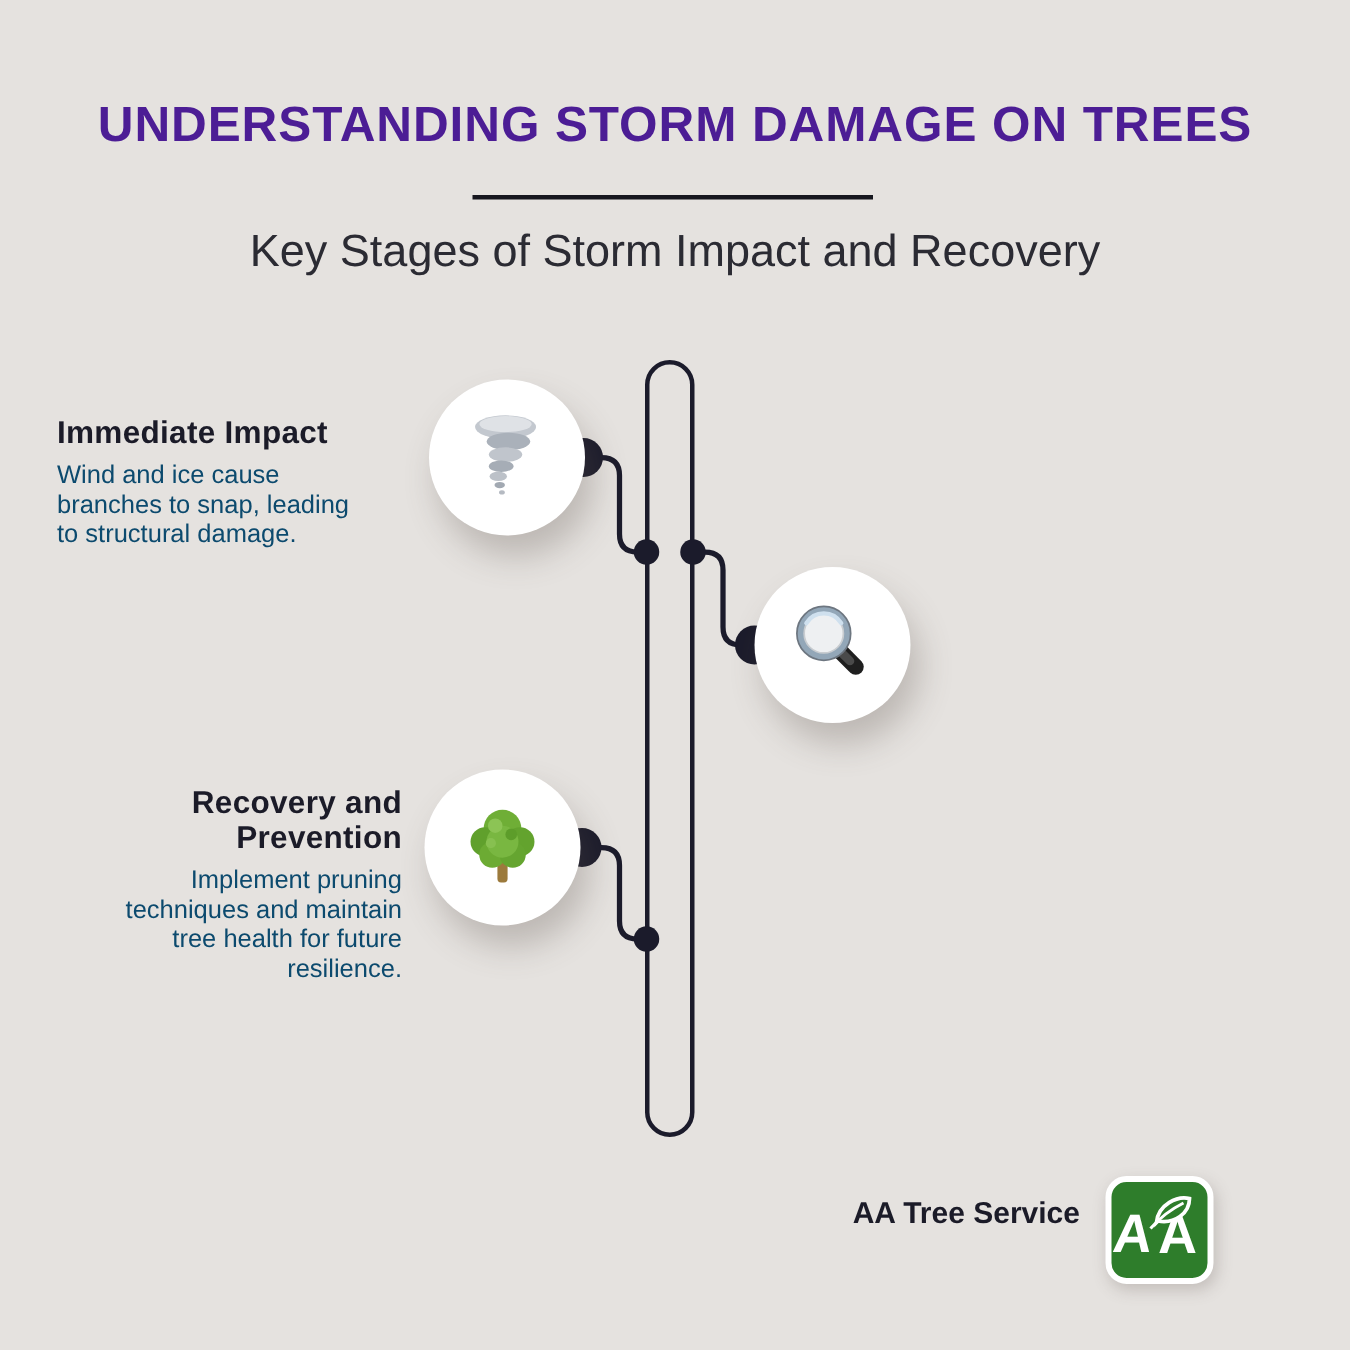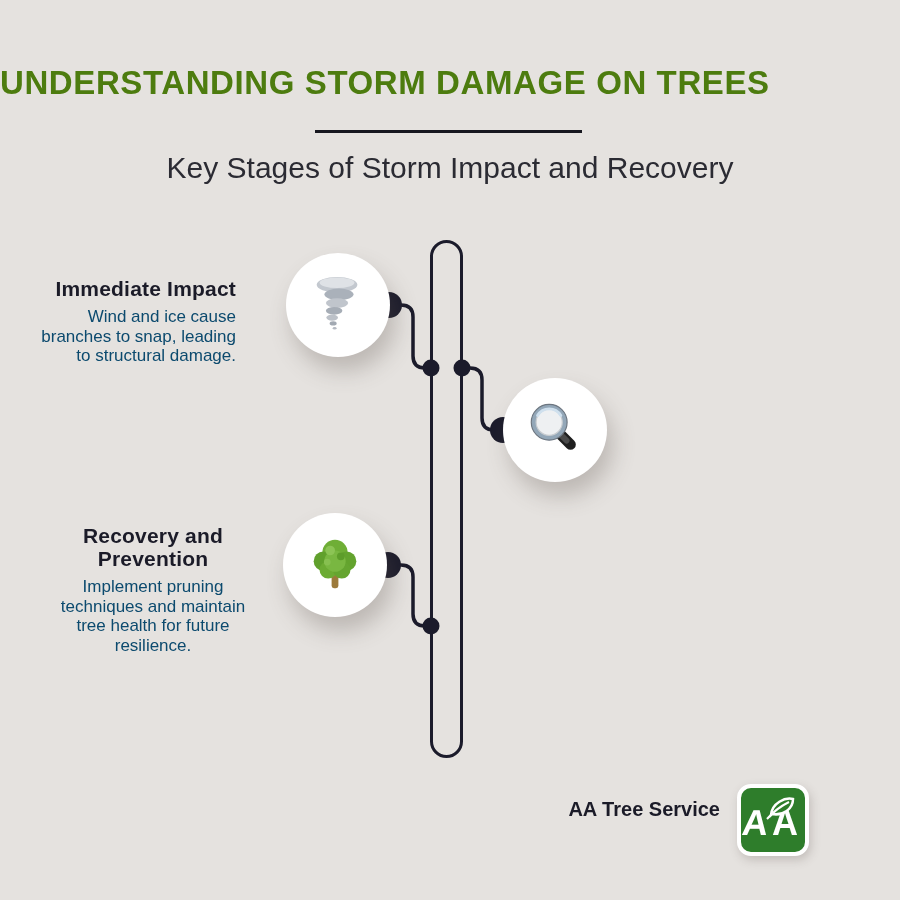--- a/index.html
+++ b/index.html
@@ -13,24 +13,25 @@
     overflow: hidden;
     font-family: "Liberation Sans", sans-serif;
     color: #1b1b2b;
   }
 
   
   .title {
     position: absolute;
     top: 64px; left: 0;
     width: 100%;
+    text-align: center;
     font-size: 33px;
     font-weight: bold;
     letter-spacing: 0.6px;
-    color: #4d7c0f;
+    color: #4c1d95;
   }
   .divider {
     position: absolute;
     top: 130px; left: 315px;
     width: 267px; height: 3px;
     background: #17171f;
   }
   .subtitle {
     position: absolute;
     top: 151px; left: 0;
@@ -83,23 +84,23 @@
     color: #1b1b28;
     margin-bottom: 7px;
     white-space: pre-line;
   }
   .stage-text p {
     font-size: 17px;
     line-height: 19.5px;
     color: #0c4a6e;
     white-space: pre-line;
   }
-  .stage-1 { right: 664px; top: 277px; width: 230px; text-align: right; }
+  .stage-1 { right: 632px; top: 277px; width: 230px; }
   .stage-2 { left: 623px; top: 396px; width: 235px; text-align: left; }
-  .stage-3 { right: 632px; top: 524px; width: 230px; text-align: center; }
+  .stage-3 { right: 632px; top: 524px; width: 230px; text-align: right; }
 
   
   .footer-text {
     position: absolute;
     right: 180px; top: 798px;
     text-align: left;
   }
   .footer-company {
     font-size: 20px;
     font-weight: bold;

